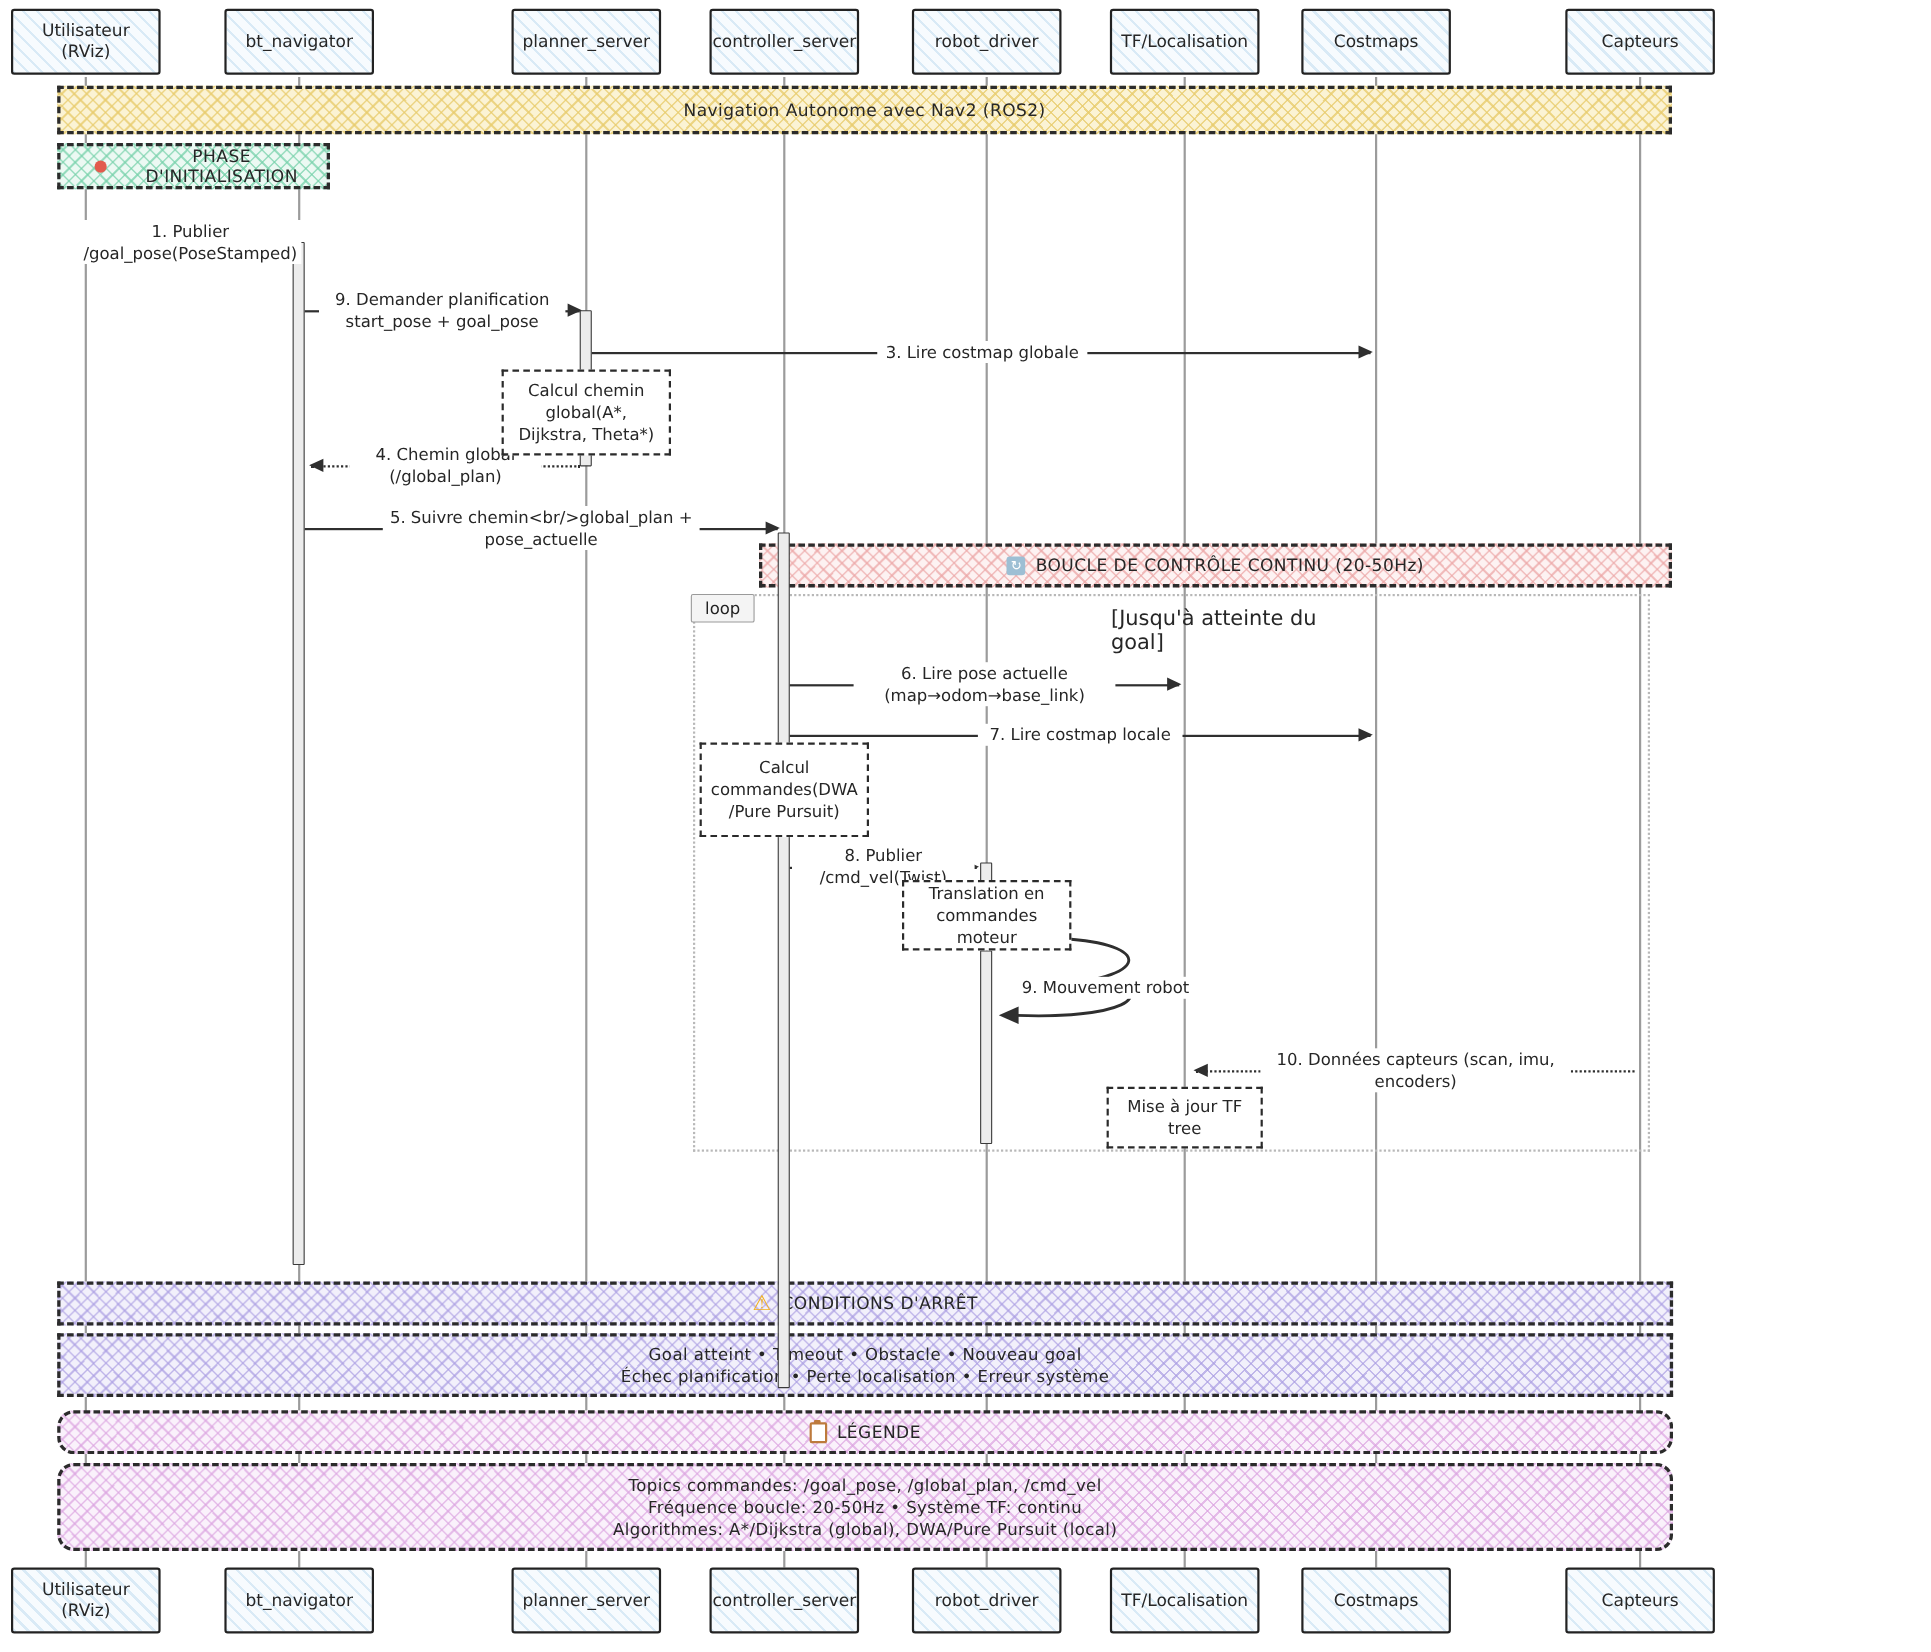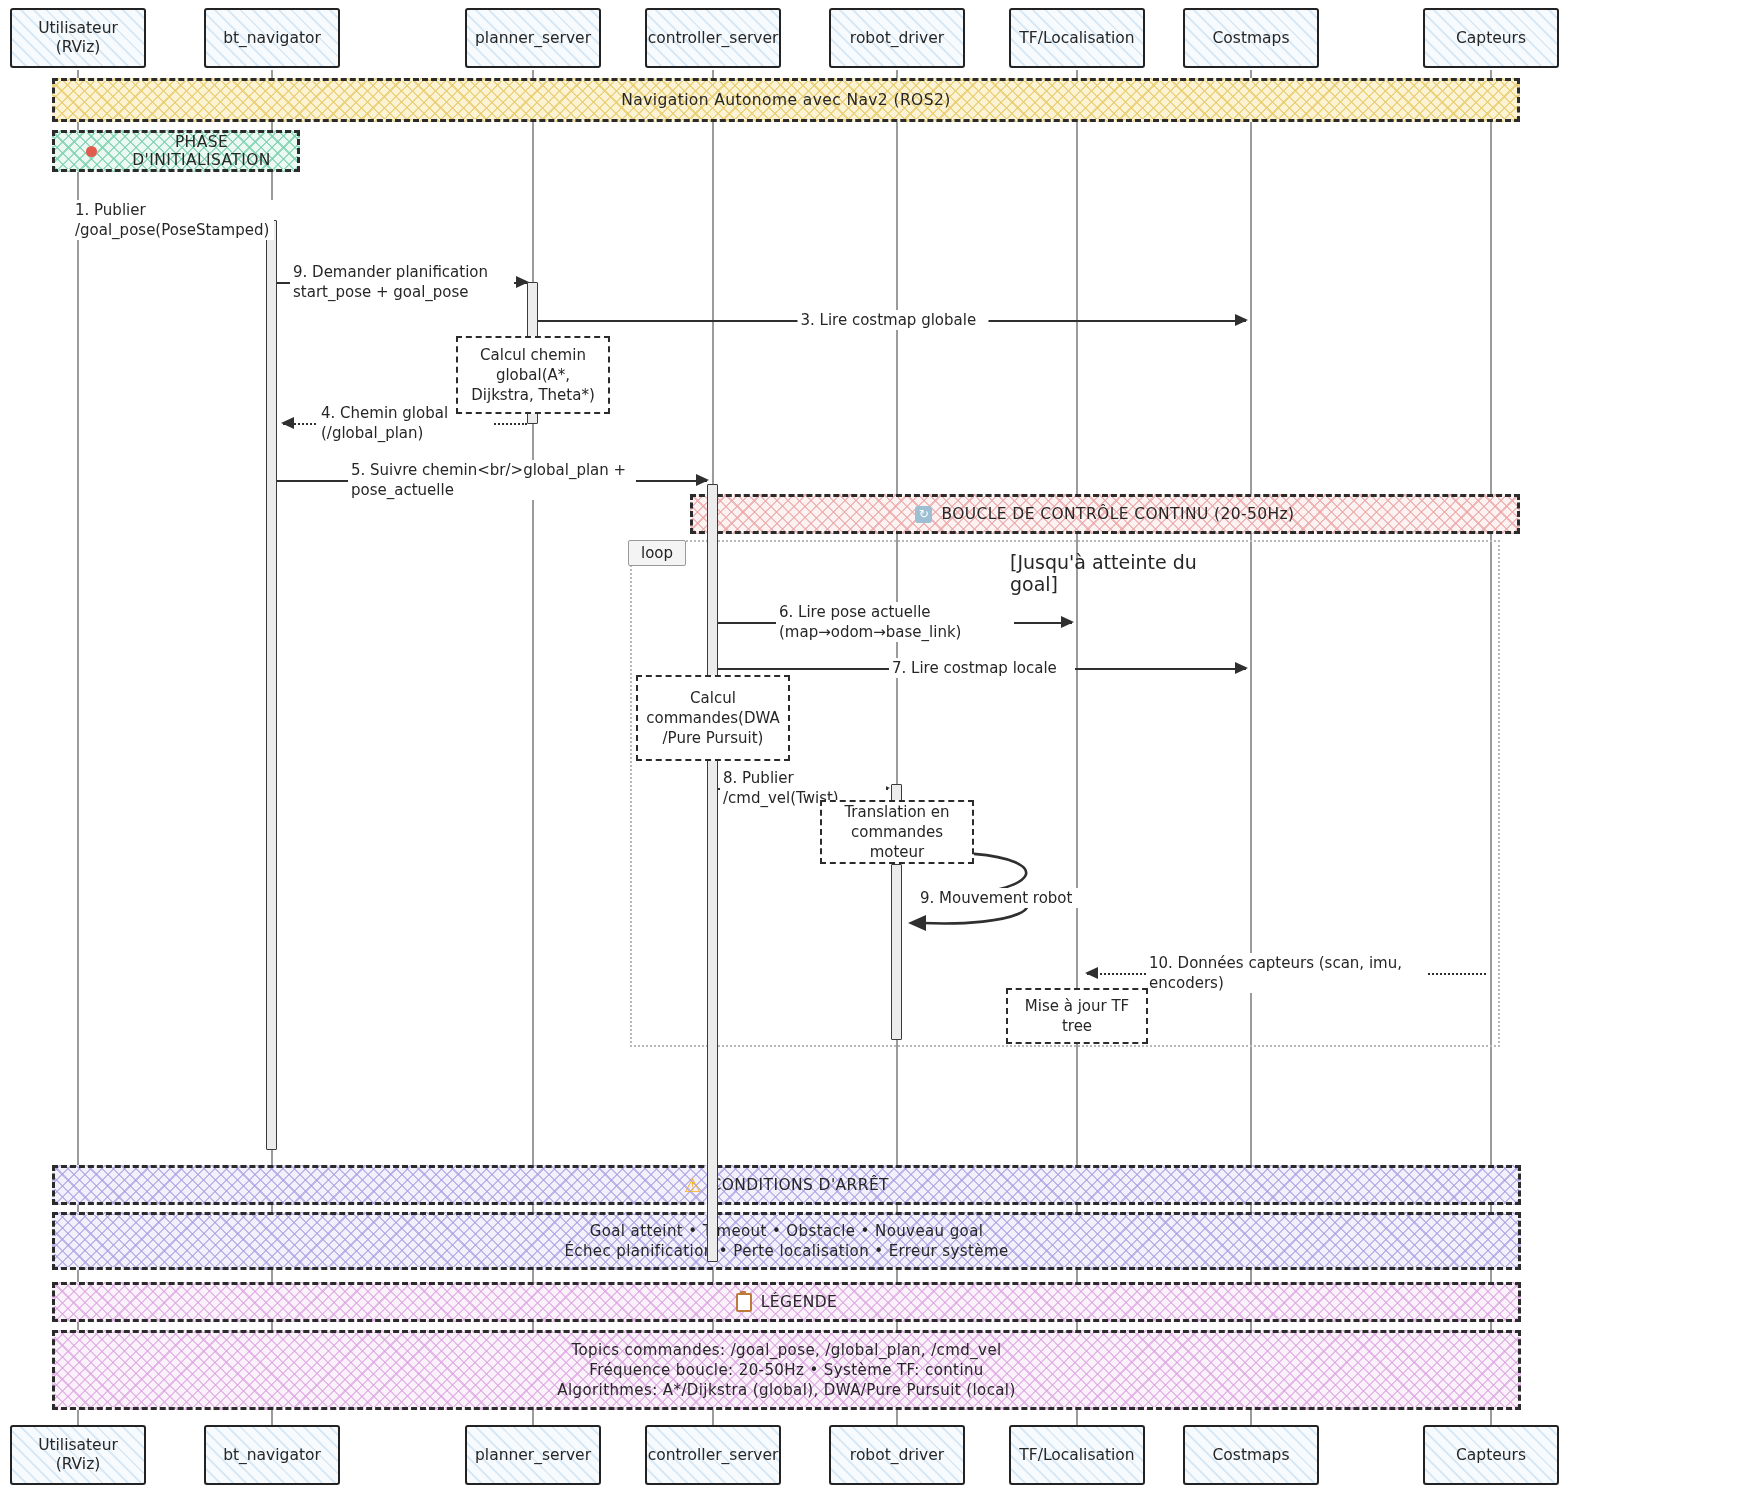--- a/index.html
+++ b/index.html
@@ -21,21 +21,21 @@
   .xh {
     position:absolute; box-sizing:border-box; border:3.5px dashed #2b2b2b; z-index:2;
     display:flex; align-items:center; justify-content:center; gap:9px;
     font-size:15.5px; letter-spacing:.4px; text-align:center;
   }
   .xh .txt { background:transparent; }
   .c-yellow  { background-color:#fbf3d4; background-image:repeating-linear-gradient(45deg,rgba(232,204,110,.8) 0 1.5px,transparent 1.5px 8px),repeating-linear-gradient(-45deg,rgba(232,204,110,.8) 0 1.5px,transparent 1.5px 8px); }
   .c-green   { background-color:#ecf9f3; background-image:repeating-linear-gradient(45deg,rgba(118,209,170,.75) 0 1.5px,transparent 1.5px 8px),repeating-linear-gradient(-45deg,rgba(118,209,170,.75) 0 1.5px,transparent 1.5px 8px);padding-left:31px; }
   .c-red     { background-color:#fdf2f2; background-image:repeating-linear-gradient(45deg,rgba(236,166,166,.75) 0 1.5px,transparent 1.5px 8px),repeating-linear-gradient(-45deg,rgba(236,166,166,.75) 0 1.5px,transparent 1.5px 8px); }
   .c-purple  { background-color:#f2f0fb; background-image:repeating-linear-gradient(45deg,rgba(170,157,226,.7) 0 1.5px,transparent 1.5px 8px),repeating-linear-gradient(-45deg,rgba(170,157,226,.7) 0 1.5px,transparent 1.5px 8px); }
-  .c-magenta { background-color:#faf1fb; background-image:repeating-linear-gradient(45deg,rgba(219,163,224,.7) 0 1.5px,transparent 1.5px 8px),repeating-linear-gradient(-45deg,rgba(219,163,224,.7) 0 1.5px,transparent 1.5px 8px); }
+  .c-magenta { background-color:#faf1fb; background-image:repeating-linear-gradient(45deg,rgba(219,163,224,.7) 0 1.5px,transparent 1.5px 8px),repeating-linear-gradient(-45deg,rgba(219,163,224,.7) 0 1.5px,transparent 1.5px 8px);border-radius:15px; }
   .multiline { flex-direction:column; gap:1px; line-height:19px; font-size:15px; }
   
   .loop-frame { position:absolute; border:2px dotted #b8b8b8; z-index:2; box-sizing:border-box; }
   .loop-tag {
     position:absolute; background:#f4f4f4; border:1.6px solid #9a9a9a; border-radius:2px;
     padding:3px 12px; font-size:15px; z-index:3; color:#222;
   }
   .loop-cond { position:absolute; font-size:19px; z-index:3; }
   
   .bar {
@@ -45,21 +45,21 @@
   
   .msg { position:absolute; z-index:4; }
   .msg .line   { position:absolute; left:0; right:0; top:0; height:0; border-top:2.3px solid #2f2f2f; }
   .msg .line.dotted { border-top:2.6px dotted #2f2f2f; }
   .msg .head-r { position:absolute; right:-2px; top:-6px; width:0; height:0;
                  border-left:13px solid #2f2f2f; border-top:6.5px solid transparent; border-bottom:6.5px solid transparent; }
   .msg .head-l { position:absolute; left:-2px; top:-6px; width:0; height:0;
                  border-right:13px solid #2f2f2f; border-top:6.5px solid transparent; border-bottom:6.5px solid transparent; }
   .mlabel {
     position:absolute; top:0; transform:translate(-50%,-50%); background:#fff;
-    text-align:left; font-size:15px; line-height:20px; overflow-wrap:anywhere; padding:0 3px;
+    text-align:center; font-size:15px; line-height:20px; overflow-wrap:anywhere; padding:0 3px;
   }
   
   .note {
     position:absolute; box-sizing:border-box; background:#fff; border:2.6px dashed #2b2b2b;
     display:flex; align-items:center; justify-content:center; text-align:center;
     font-size:15px; line-height:20px; padding:4px 6px; overflow-wrap:anywhere; z-index:4;
   }
   
   .red-dot { width:11px; height:11px; border-radius:50%; background:#e25b4d; flex:0 0 auto; }
   .loop-ico { width:17px; height:17px; border-radius:3px; background:#9dbfd4; color:#fff;

